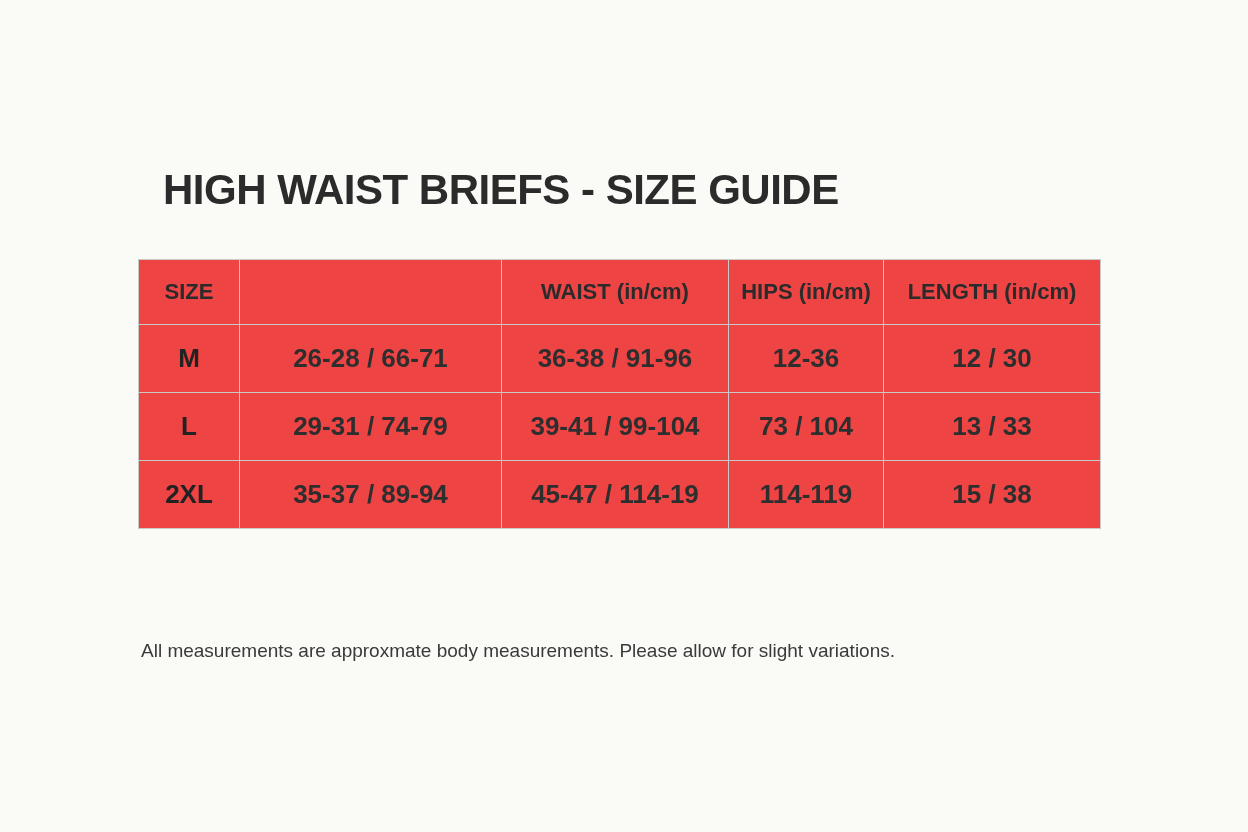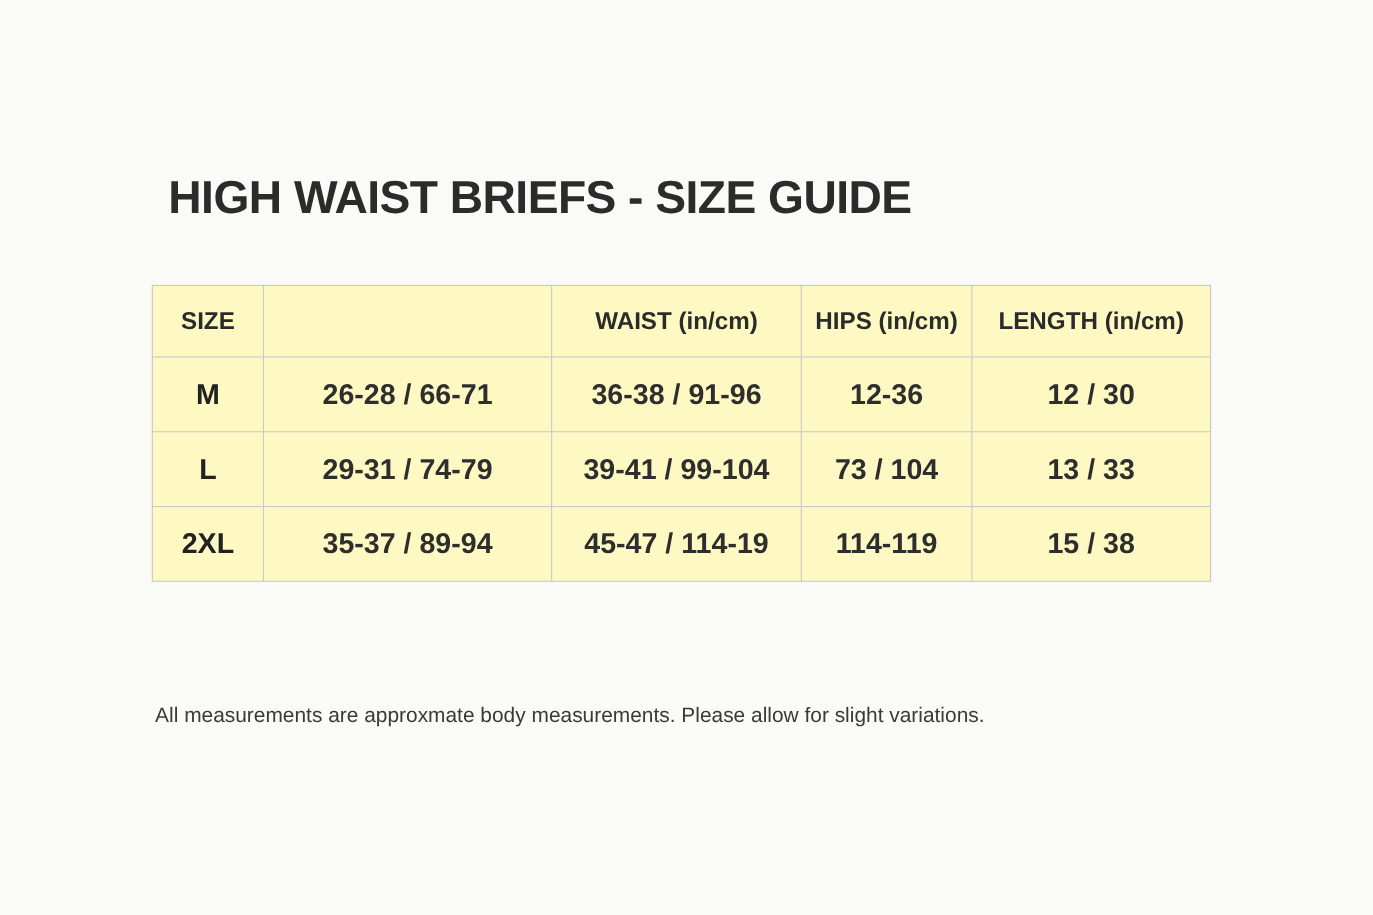--- a/index.html
+++ b/index.html
@@ -12,35 +12,35 @@
     background: #fafaf7;
     font-family: "Liberation Sans", sans-serif;
     color: #2b2b2b;
     position: relative;
     overflow: hidden;
   }
   .page-title {
     position: absolute;
     left: 147px;
     top: 150px;
-    margin: 6px;
+    margin: 16px;
     font-size: 42px;
     font-weight: bold;
     letter-spacing: -0.5px;
     color: #2b2b2b;
     white-space: nowrap;
   }
   .size-table {
     position: absolute;
     left: 138px;
     top: 259px;
     width: 962px;
     border-collapse: collapse;
     table-layout: fixed;
-    background: #fef9c3;
+    background: #ef4444;
   }
   .size-table col.c1 { width: 101px; }
   .size-table col.c2 { width: 262px; }
   .size-table col.c3 { width: 227px; }
   .size-table col.c4 { width: 155px; }
   .size-table col.c5 { width: 217px; }
   .size-table th, .size-table td {
     border: 1px solid #c9c9c9;
     text-align: center;
     vertical-align: middle;

